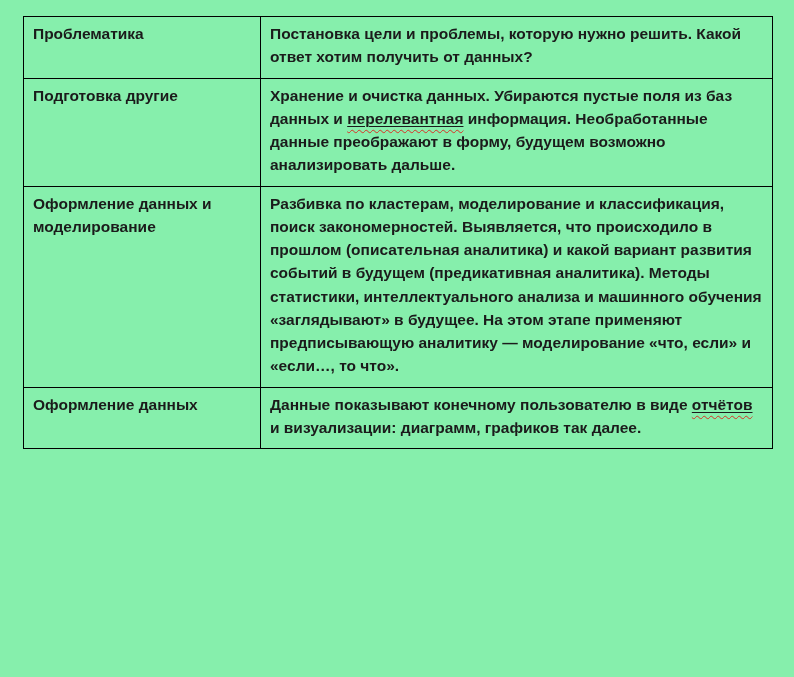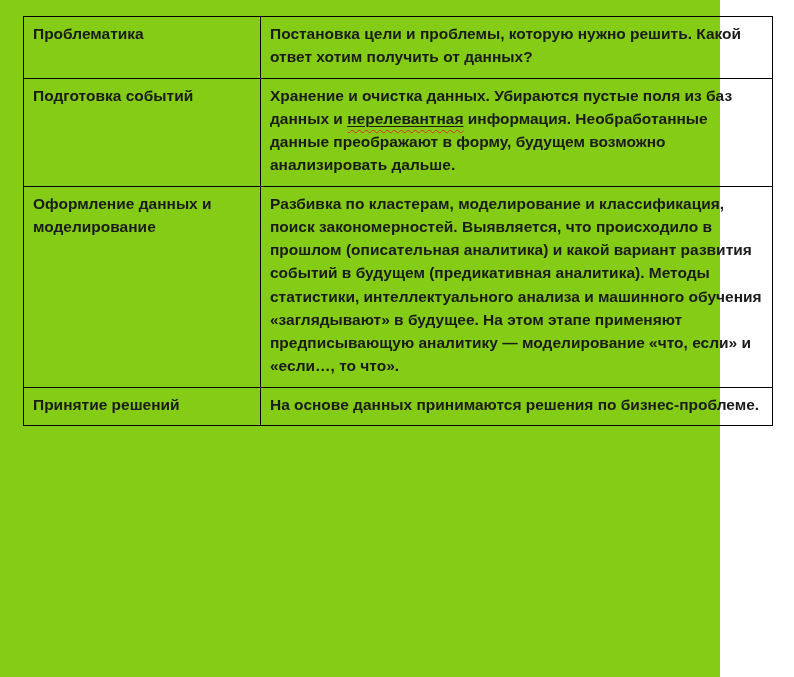--- a/index.html
+++ b/index.html
@@ -8,23 +8,23 @@
     background: #ffffff;
   }
   body {
     width: 794px;
     height: 677px;
     overflow: hidden;
     font-family: "Liberation Sans", sans-serif;
   }
   .page {
     position: relative;
-    width: 720px;
+    width: 794px;
     height: 677px;
-    background: #84cc16;
+    background: #86efac;
   }
   table.stages {
     position: absolute;
     left: 23px;
     top: 16px;
     width: 749px;
     border-collapse: collapse;
     table-layout: fixed;
   }
   col.col-stage { width: 237px; }
@@ -67,27 +67,27 @@
     <colgroup>
       <col class="col-stage">
       <col class="col-desc">
     </colgroup>
     <tbody id="rows">
         <tr>
           <td class="stage"><span>Проблематика</span></td>
           <td class="desc"><span>Постановка цели и проблемы, которую нужно решить. Какой ответ хотим получить от данных?</span></td>
         </tr>
         <tr>
-          <td class="stage"><span>Подготовка событий</span></td>
+          <td class="stage"><span>Подготовка другие</span></td>
           <td class="desc"><span>Хранение и очистка данных. Убираются пустые поля из баз данных и </span><span class="misspelled"><span class="squiggle">нерелевантная</span></span><span> информация. Необработанные данные преображают в форму, будущем возможно анализировать дальше.</span></td>
         </tr>
         <tr>
           <td class="stage"><span>Оформление данных и
 моделирование</span></td>
           <td class="desc"><span>Разбивка по кластерам, моделирование и классификация, поиск закономерностей. Выявляется, что происходило в прошлом (описательная аналитика) и какой вариант развития событий в будущем (предикативная аналитика). Методы статистики, интеллектуального анализа и машинного обучения «заглядывают» в будущее. На этом этапе применяют предписывающую аналитику — моделирование «что, если» и «если…, то что».</span></td>
         </tr>
         <tr>
-          <td class="stage"><span>Принятие решений</span></td>
-          <td class="desc"><span>На основе данных принимаются решения по бизнес-проблеме.</span></td>
+          <td class="stage"><span>Оформление данных</span></td>
+          <td class="desc"><span>Данные показывают конечному пользователю в виде </span><span class="misspelled"><span class="squiggle">отчётов</span></span><span> и визуализации: диаграмм, графиков так далее.</span></td>
         </tr>
       </tbody>
   </table>
 </div>
 
 </body></html>

